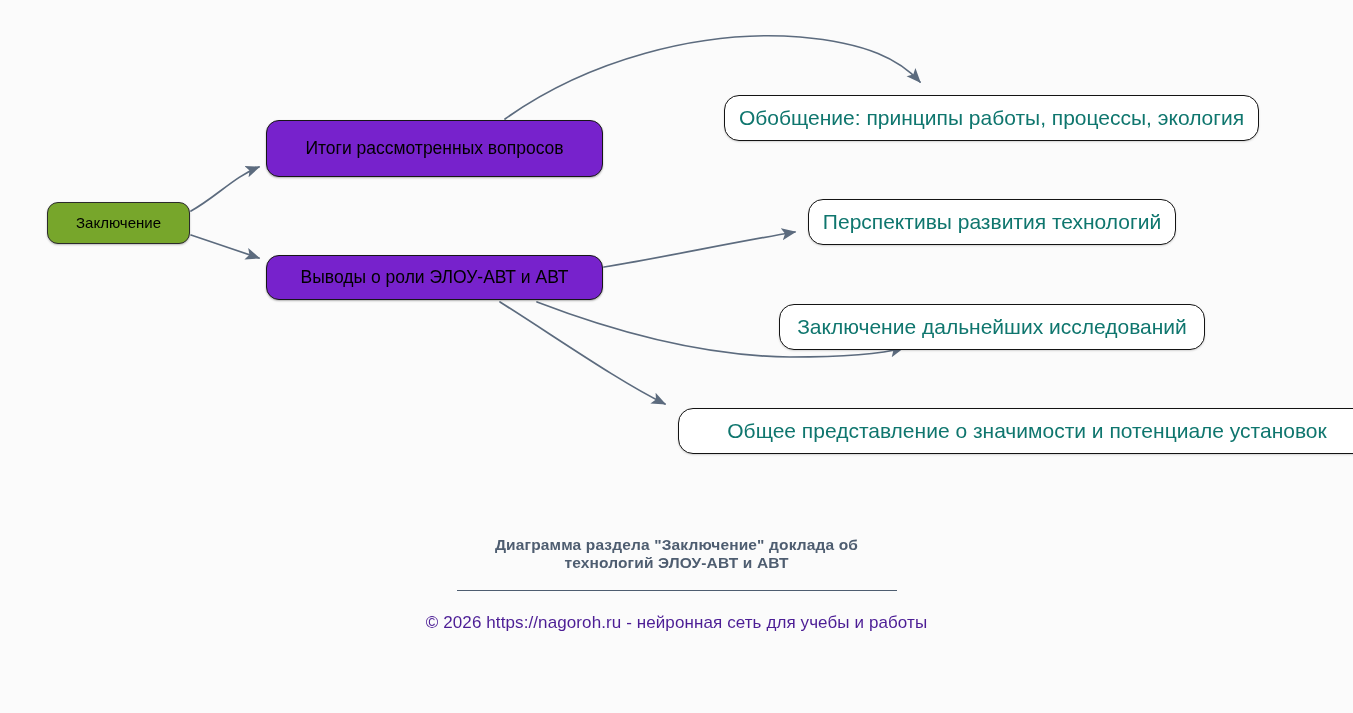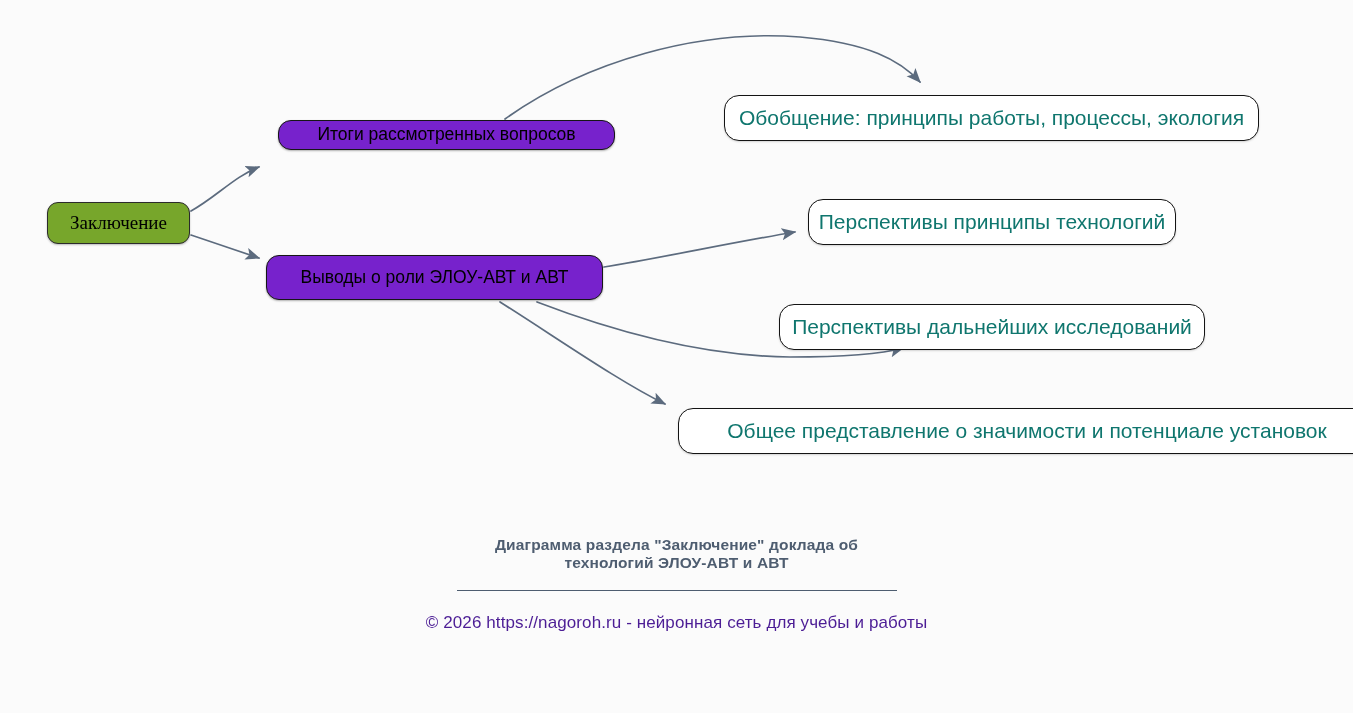--- a/index.html
+++ b/index.html
@@ -48,23 +48,22 @@
     align-items: center;
     justify-content: center;
     white-space: nowrap;
     line-height: 1.1;
   }
   .node-root {
     background: #77a62b;
     border: 1.4px solid #2b2b2b;
     border-radius: 11px;
     color: #000000;
-    font-size: 19px;
+    font-size: 15px;
     box-shadow: 0 1px 2px rgba(0,0,0,0.25);
-    font-family: Liberation Serif, serif;
   }
   .node-branch {
     background: #7722cc;
     border: 1.6px solid #161616;
     border-radius: 13px;
     color: #000000;
     font-size: 17.5px;
     box-shadow: 0 1px 2px rgba(0,0,0,0.3);
   }
   .node-leaf {
@@ -125,38 +124,38 @@
 
     <path class="edge-path" d="M 537 302 C 610 330, 700 356, 790 357 C 850 357, 885 353, 903 348" marker-end="url(#arrow)"></path>
 
     <path class="edge-path" d="M 500 302 C 560 340, 620 382, 665 404" marker-end="url(#arrow)"></path>
   </svg>
 
   <div class="node node-root" style="left:47px; top:202px; width:143px; height:42px;">
     <span>Заключение</span>
   </div>
 
-  <div class="node node-branch" style="left:278px; top:120px; width:337px; height:30px;">
+  <div class="node node-branch" style="left:266px; top:120px; width:337px; height:57px;">
     <span>Итоги рассмотренных вопросов</span>
   </div>
 
   <div class="node node-branch" style="left:266px; top:255px; width:337px; height:45px;">
     <span>Выводы о роли ЭЛОУ-АВТ и АВТ</span>
   </div>
 
   <div class="node node-leaf" style="left:724px; top:95px; width:535px; height:46px;">
     <span>Обобщение: принципы работы, процессы, экология</span>
   </div>
 
   <div class="node node-leaf" style="left:808px; top:199px; width:368px; height:46px;">
-    <span>Перспективы принципы технологий</span>
+    <span>Перспективы развития технологий</span>
   </div>
 
   <div class="node node-leaf" style="left:779px; top:304px; width:426px; height:46px;">
-    <span>Перспективы дальнейших исследований</span>
+    <span>Заключение дальнейших исследований</span>
   </div>
 
   <div class="node node-leaf" style="left:678px; top:408px; width:698px; height:46px;">
     <span>Общее представление о значимости и потенциале установок</span>
   </div>
 
   <div id="footer">
     <div id="caption">
       <div>Диаграмма раздела "Заключение" доклада об</div>
       <div>технологий ЭЛОУ-АВТ и АВТ</div>

